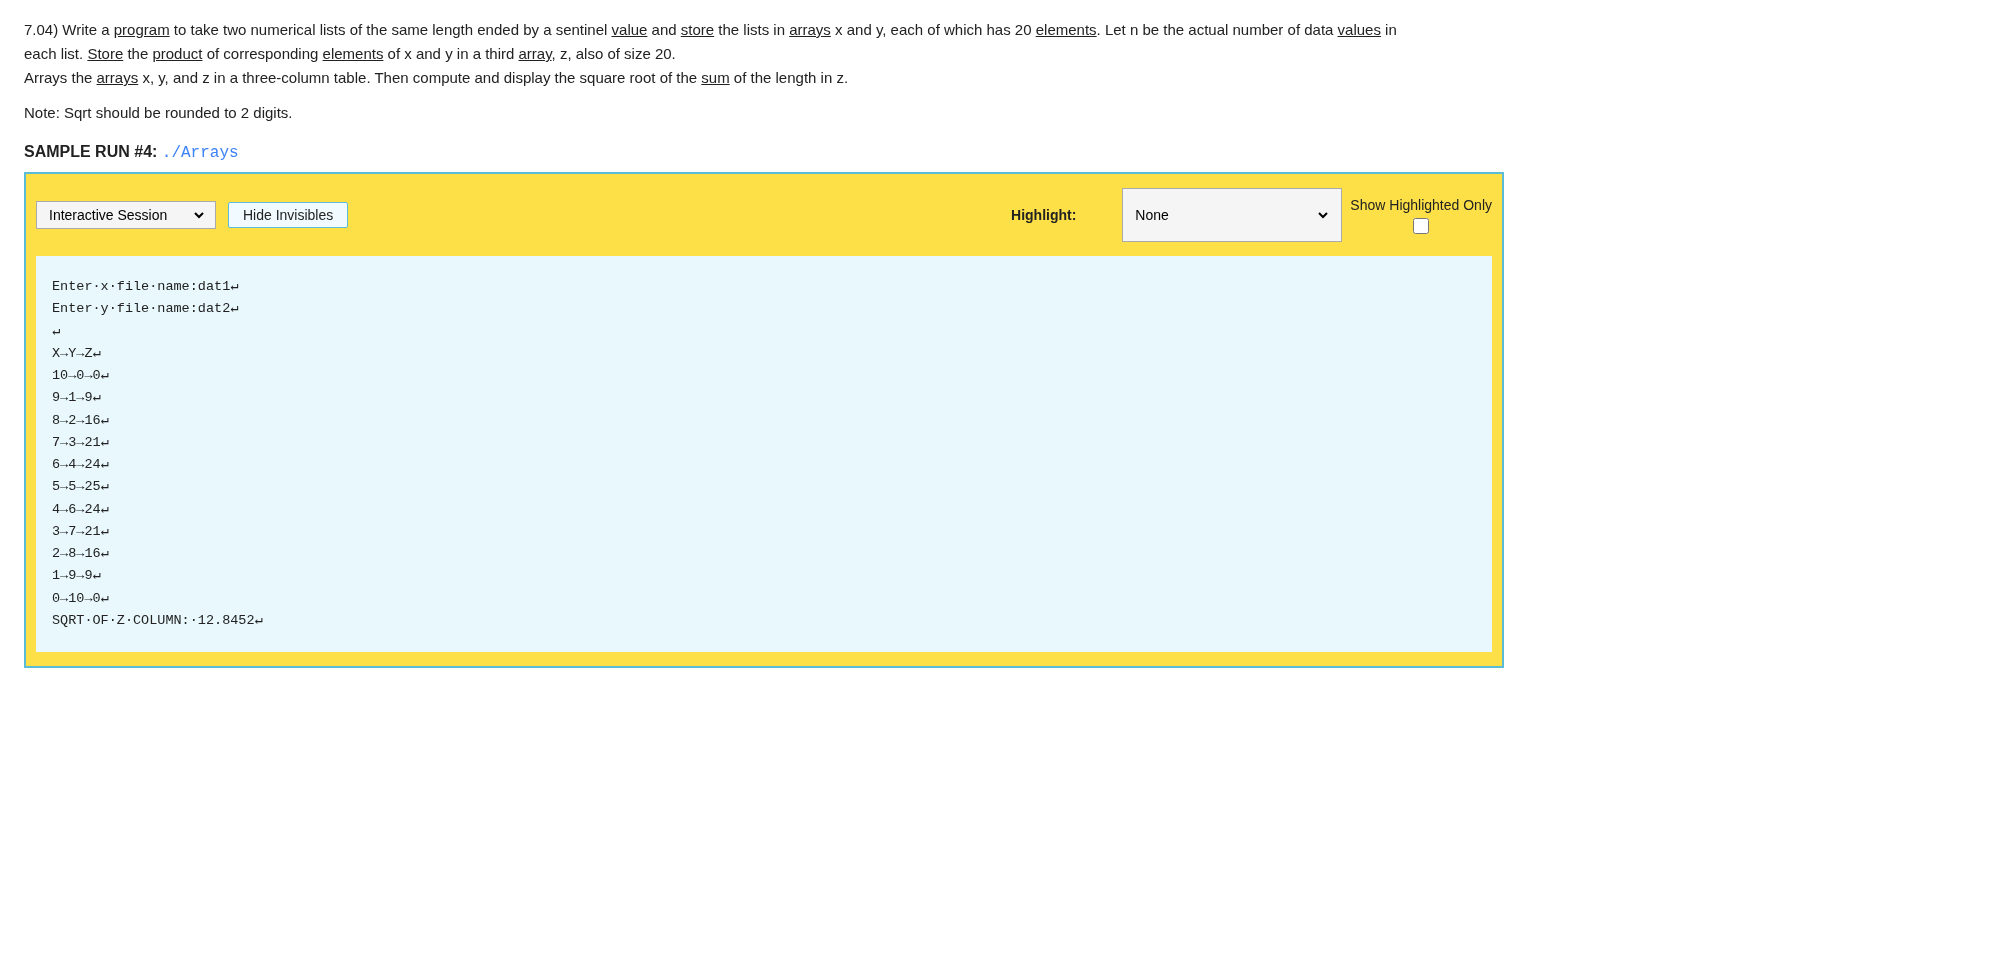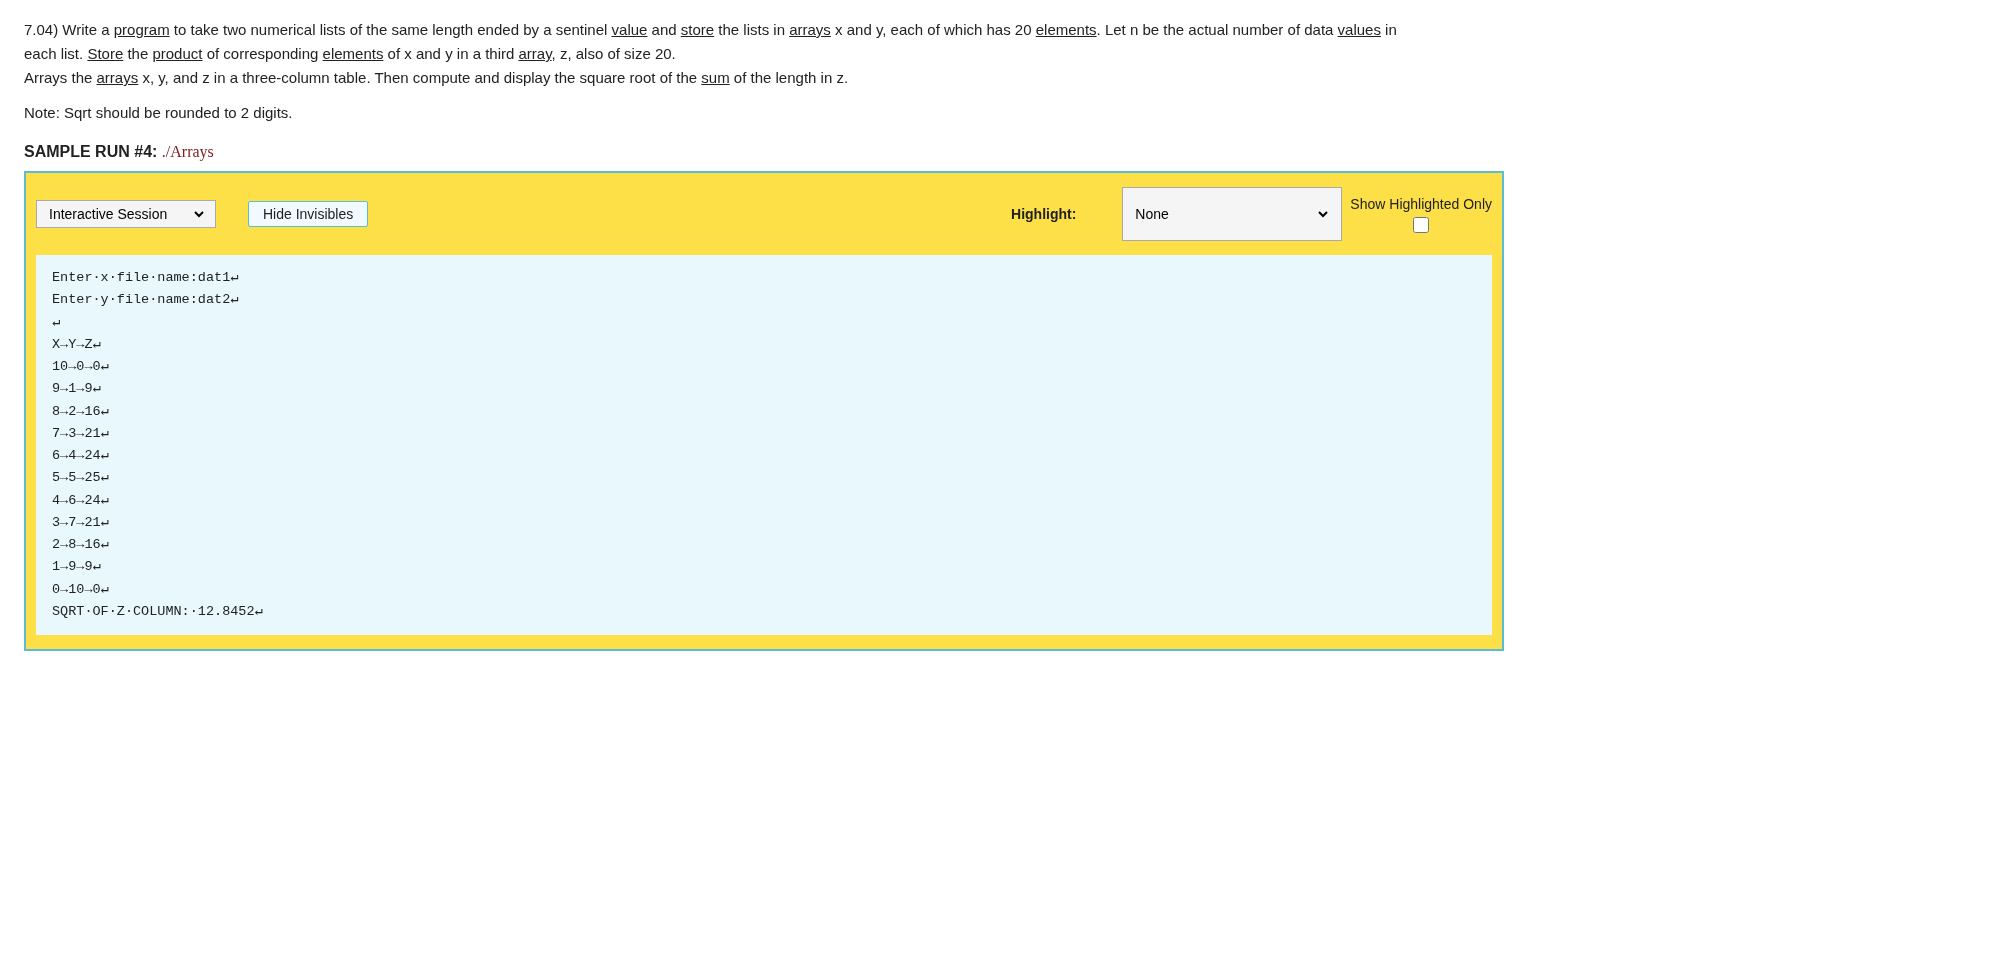--- a/index.html
+++ b/index.html
@@ -21,22 +21,22 @@
     .note-text {
       margin-bottom: 22px;
       font-size: 15px;
     }
     .sample-run-heading {
       font-size: 16px;
       font-weight: bold;
       margin-bottom: 10px;
     }
     .sample-run-heading span.code-link {
-      color: #7f1d1d;
-      font-family: Liberation Serif, serif;
+      color: #3b82f6;
+      font-family: Liberation Mono, monospace;
       font-weight: normal;
     }
     .session-container {
       border: 2px solid #5bbcd6;
       background: #fde047;
       padding: 14px 10px 14px 10px;
       max-width: 1480px;
     }
     .session-toolbar {
       display: flex;
@@ -64,21 +64,20 @@
       flex: 1;
     }
     .hide-invisibles-btn {
       border: 1px solid #5bbcd6;
       background: #f0faff;
       color: #222;
       padding: 4px 14px;
       font-size: 14px;
       cursor: pointer;
       border-radius: 2px;
-      margin-left: 20px;
     }
     .highlight-section {
       display: flex;
       align-items: center;
       gap: 8px;
       margin-left: auto;
     }
     .highlight-label {
       font-size: 14px;
       font-weight: bold;
@@ -104,21 +103,21 @@
       align-items: center;
       gap: 5px;
       flex-direction: column;
     }
     .show-highlighted-checkbox {
       width: 16px;
       height: 16px;
     }
     .session-output {
       background: #e8f8fd;
-      padding: 12px 16px;
+      padding: 20px 16px;
       font-family: 'Courier New', monospace;
       font-size: 13.5px;
       line-height: 1.65;
       color: #222;
       white-space: pre;
       min-height: 200px;
     }
   </style>
 </head>
 <body>

